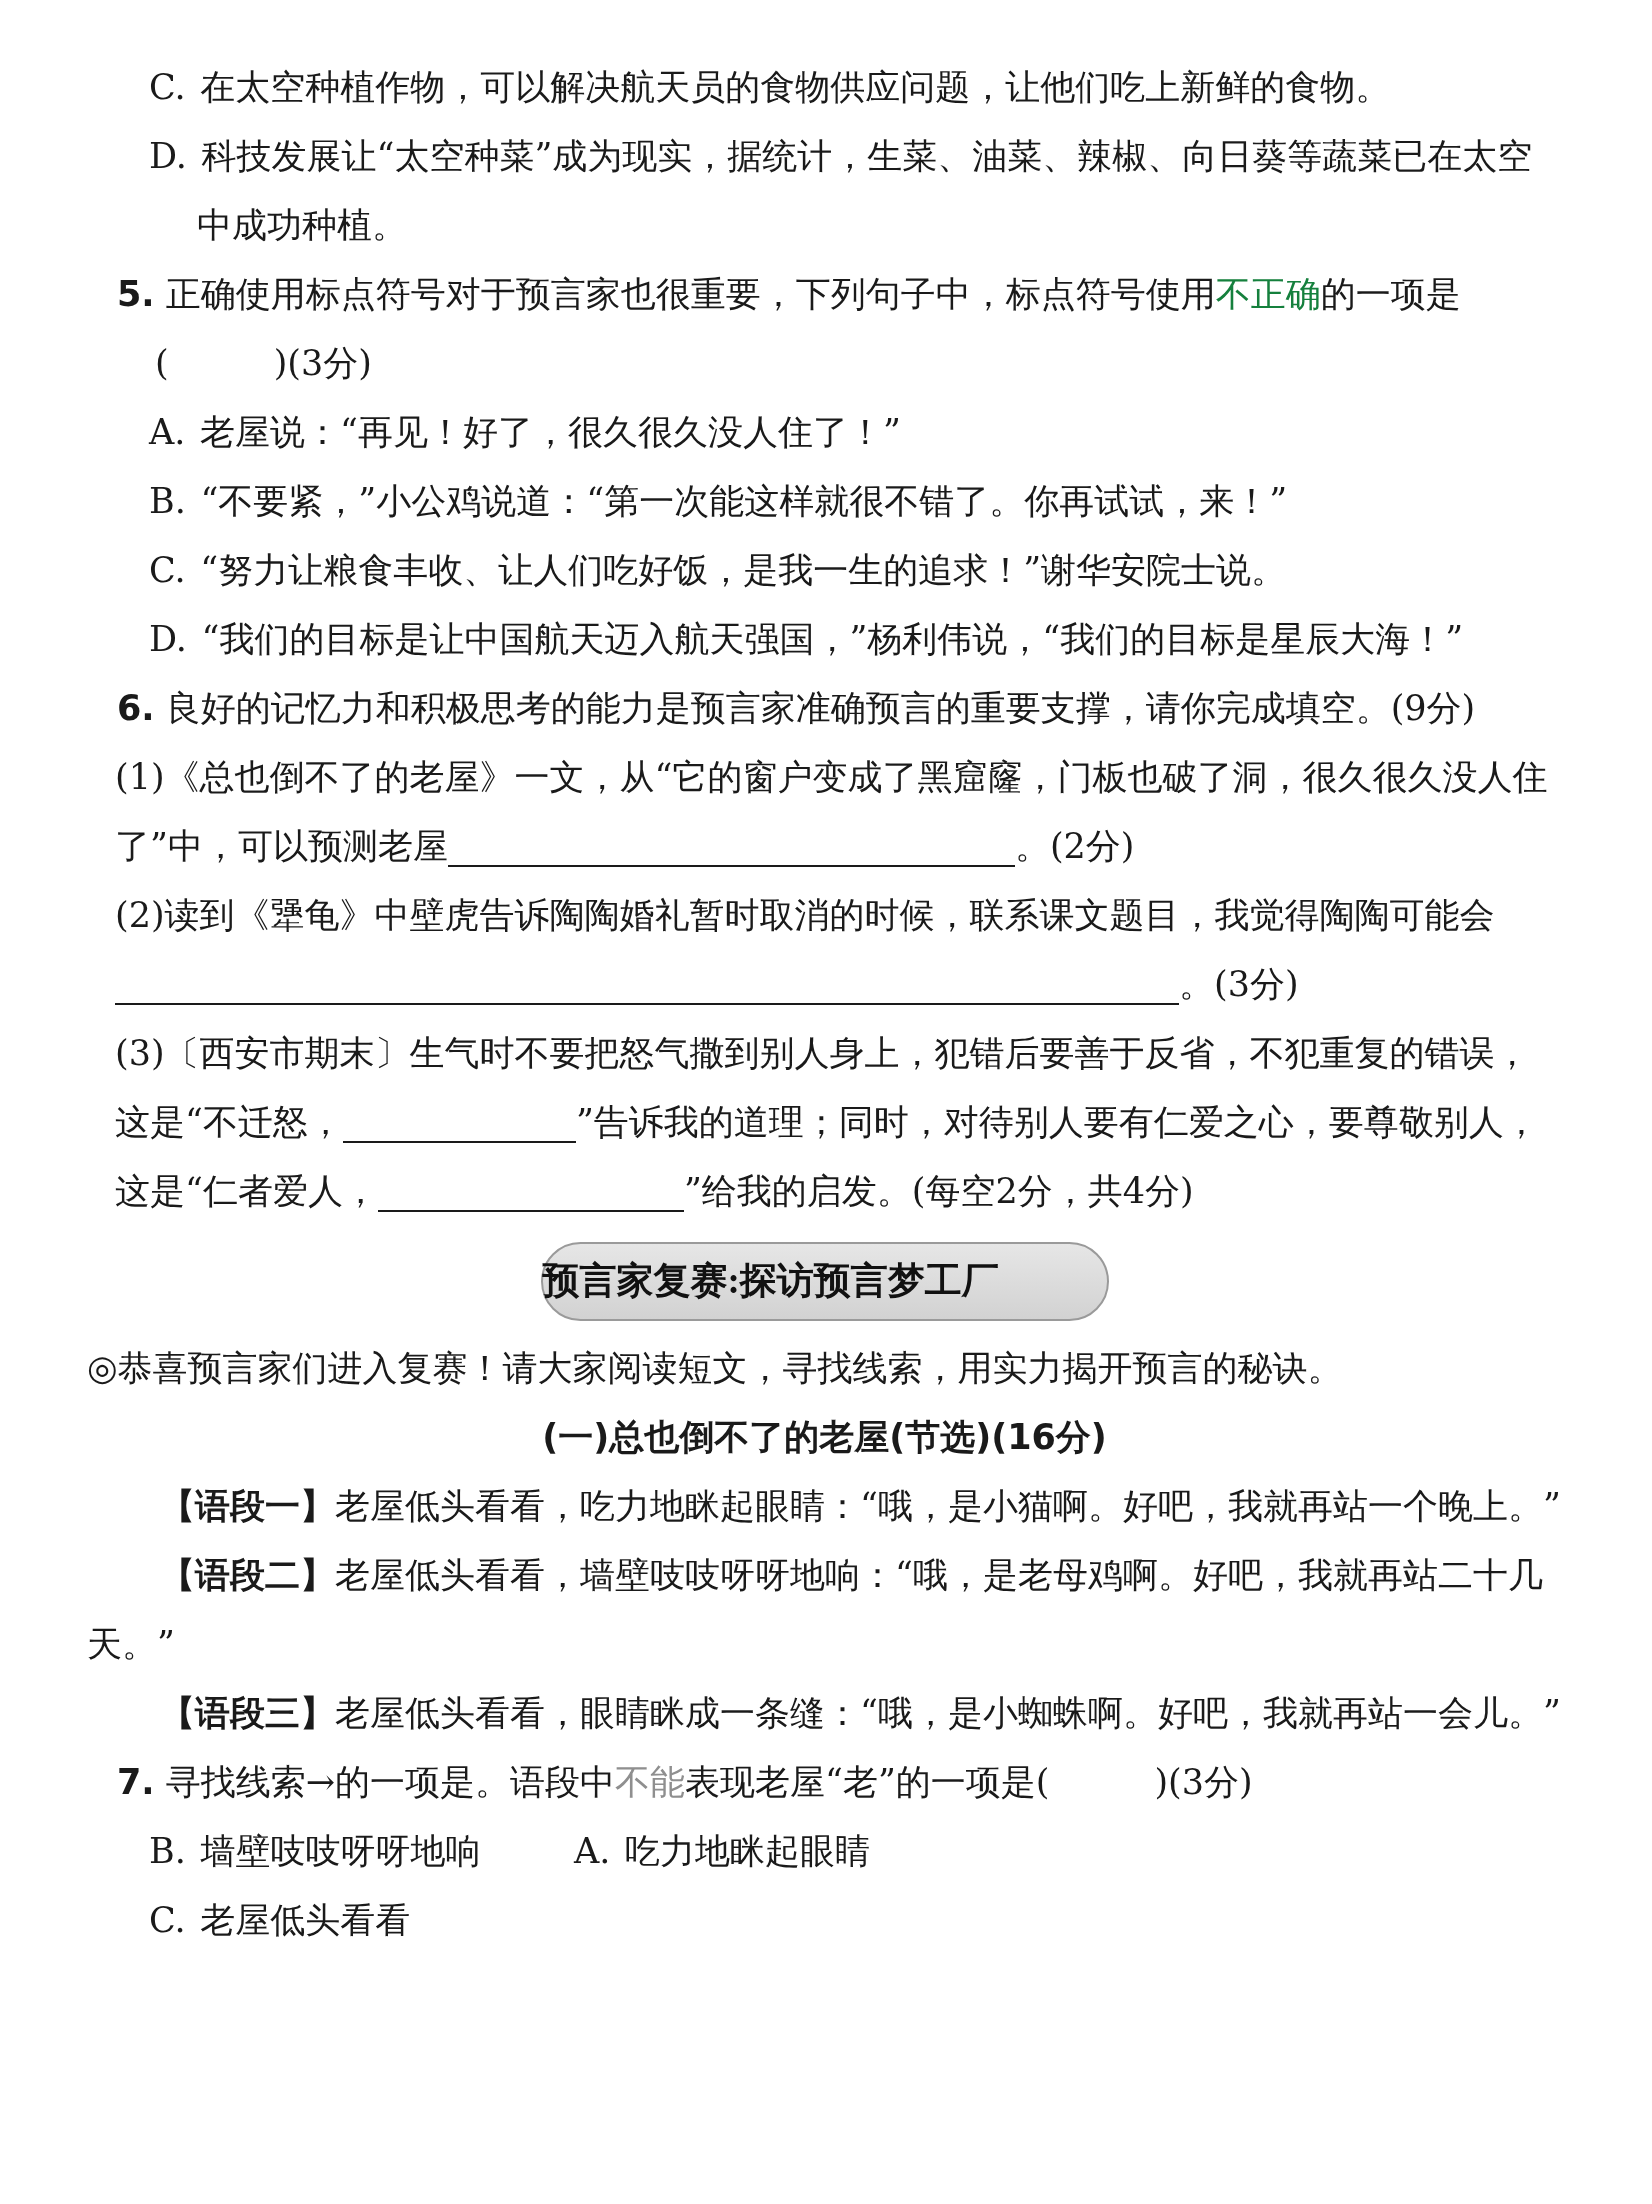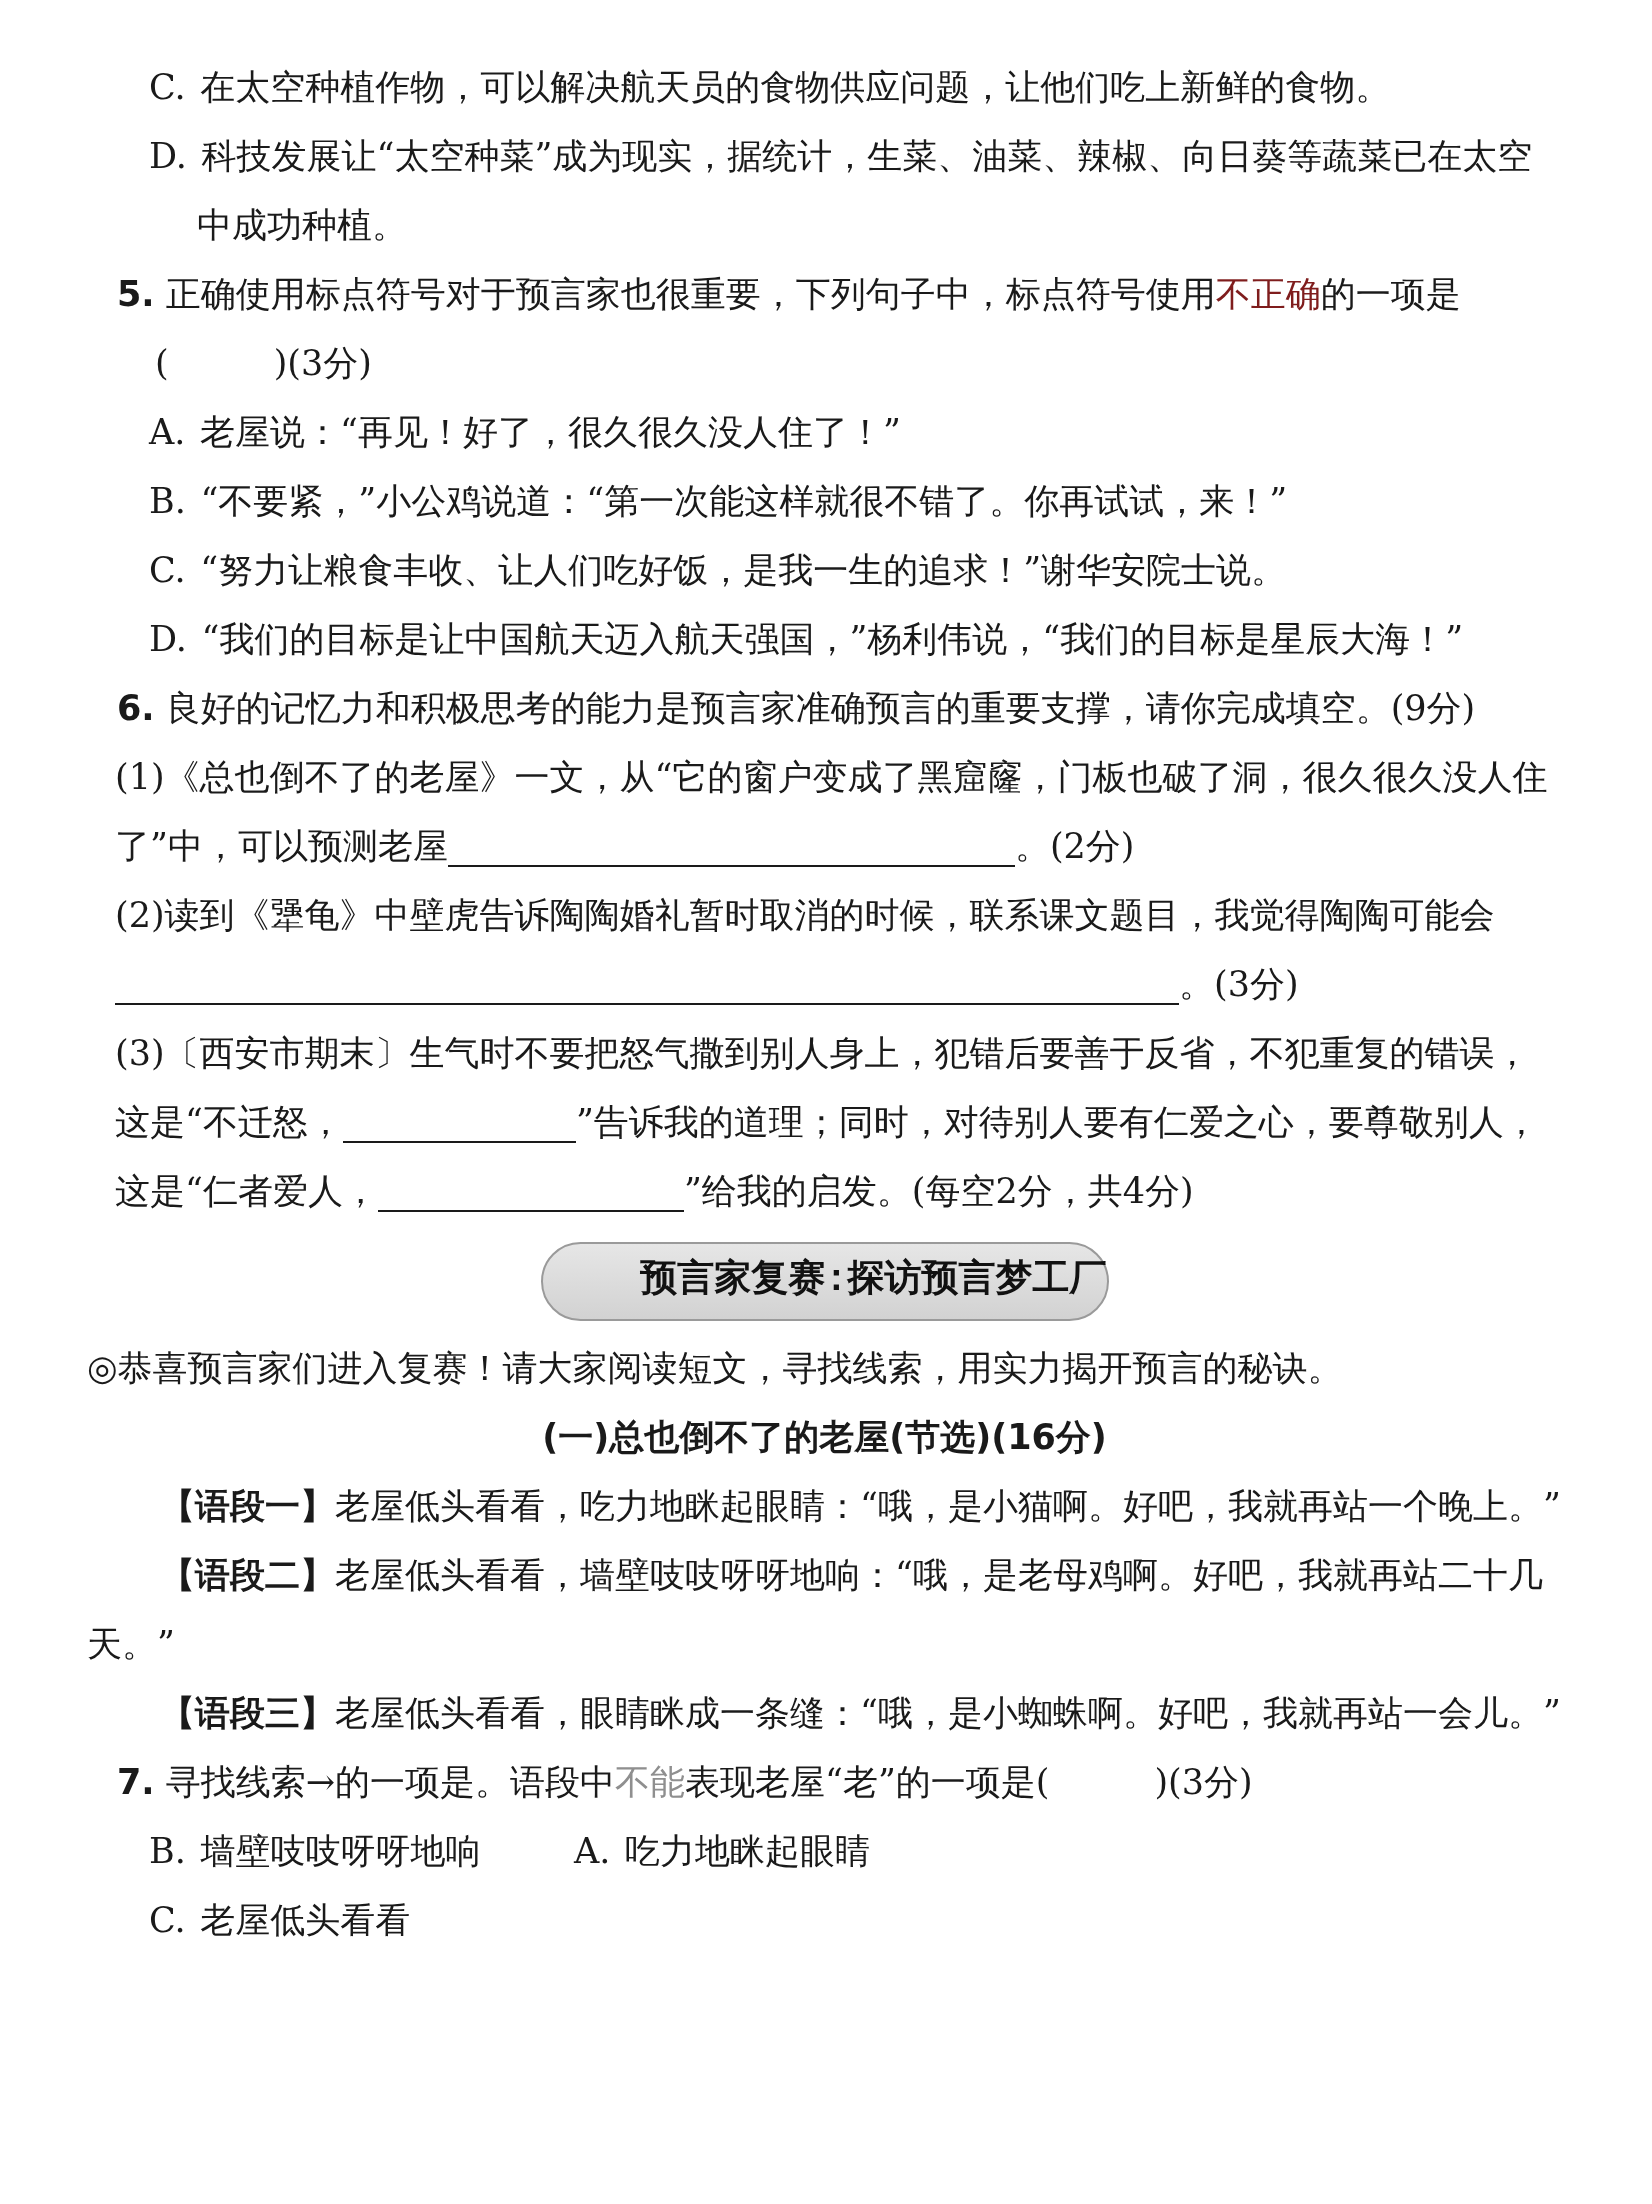--- a/index.html
+++ b/index.html
@@ -38,24 +38,24 @@
   .b335  { width:306px; }
 
   
   .banner {
     box-sizing:border-box;
     width:568px; height:79px;
     margin:16.4px auto 12.8px auto;
     background:linear-gradient(180deg,#e6e6e6,#d2d2d2);
     border:2.7px solid #9a9a9a;
     border-radius:40px;
-    text-align:right;
+    text-align:left;
     line-height:73px;
     font-weight:700;
-    font-family:Liberation Mono, monospace;
+    font-family:Liberation Serif, serif;
     font-size:37px;
     color:#111111;
   }
 
   .center-head {
     text-align:center;
     font-weight:700;
     font-family:"DejaVu Sans","Liberation Sans",sans-serif;
   }
 
@@ -75,21 +75,21 @@
 <div class="page" style="color: rgb(26, 26, 26);">
 
   <div class="opt">
     <span class="olabel">C.</span><span>在太空种植作物，可以解决航天员的食物供应问题，让他们吃上新鲜的食物。</span>
   </div>
   <div class="opt-hang">
     <span class="olabel">D.</span><span>科技发展让“太空种菜”成为现实，据统计，生菜、油菜、辣椒、向日葵等蔬菜已在太空中成功种植。</span>
   </div>
 
   <div class="question">
-    <span class="qnum">5.</span><span>正确使用标点符号对于预言家也很重要，下列句子中，标点符号使用</span><span class="emph" style="color: #7f1d1d;">不正确</span><span>的一项是(　　　)(3分)</span>
+    <span class="qnum">5.</span><span>正确使用标点符号对于预言家也很重要，下列句子中，标点符号使用</span><span class="emph" style="color: #15803d;">不正确</span><span>的一项是(　　　)(3分)</span>
   </div>
   <div class="opt">
     <span class="olabel">A.</span><span>老屋说：“再见！好了，很久很久没人住了！”</span>
   </div>
   <div class="opt">
     <span class="olabel">B.</span><span>“不要紧，”小公鸡说道：“第一次能这样就很不错了。你再试试，来！”</span>
   </div>
   <div class="opt">
     <span class="olabel">C.</span><span>“努力让粮食丰收、让人们吃好饭，是我一生的追求！”谢华安院士说。</span>
   </div>

